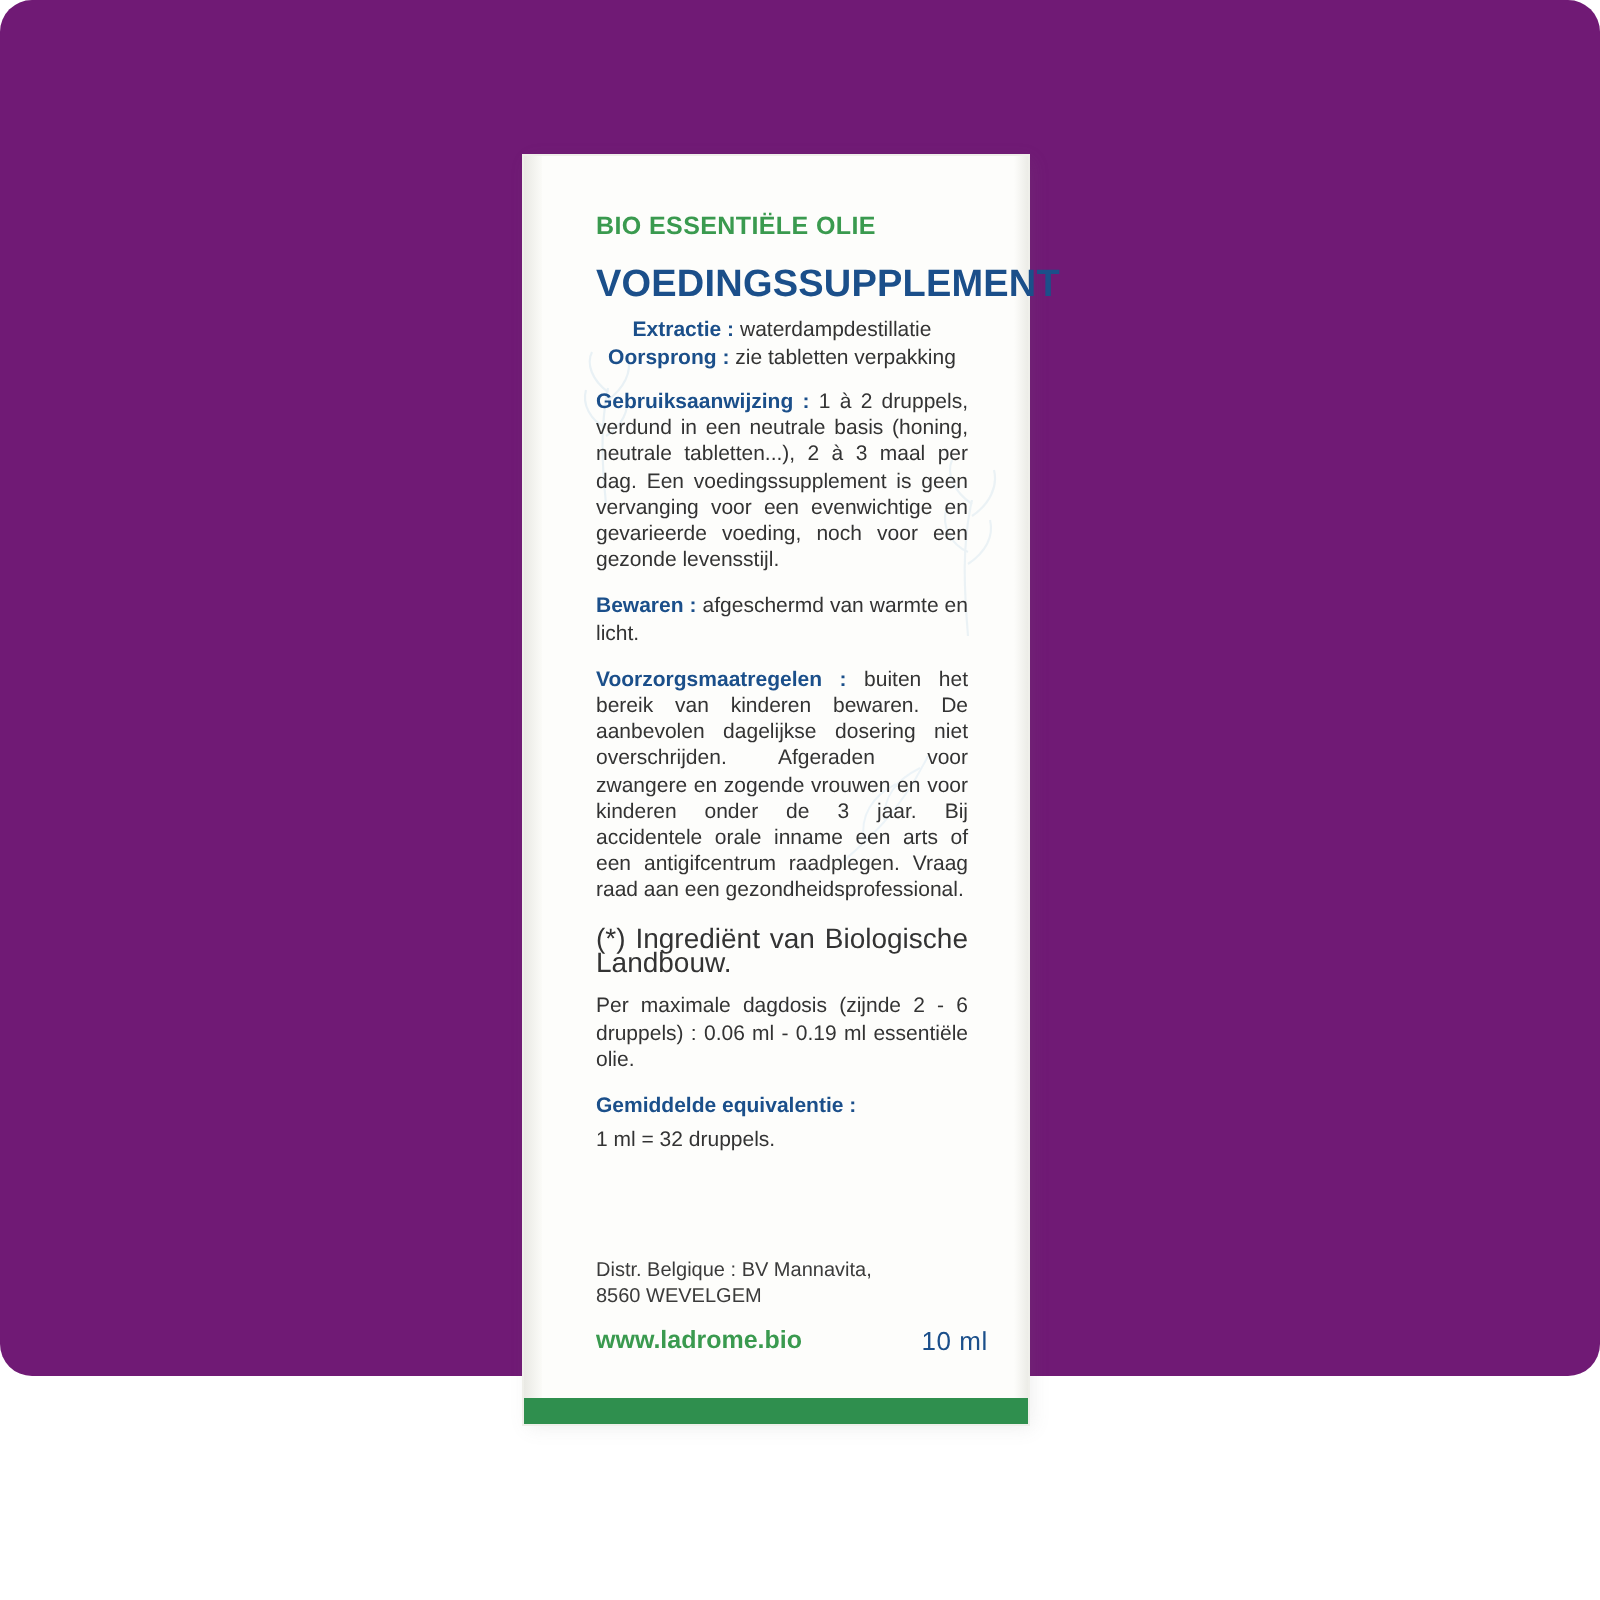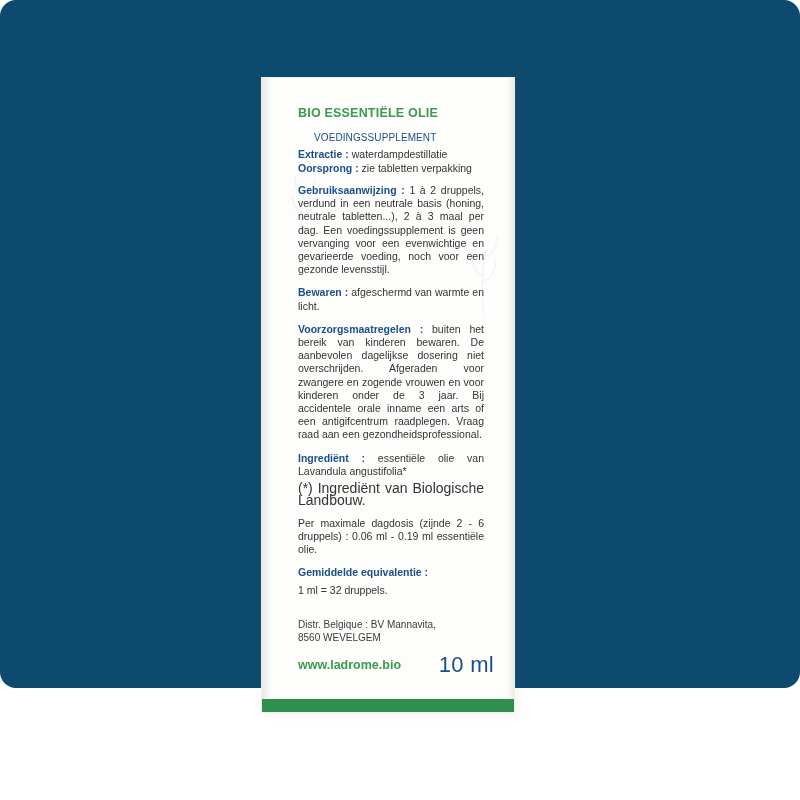--- a/index.html
+++ b/index.html
@@ -10,21 +10,21 @@
     width: 800px;
     height: 800px;
     background: #ffffff;
     font-family: "Liberation Sans", sans-serif;
     overflow: hidden;
   }
   .scene {
     position: relative;
     width: 800px;
     height: 688px;
-    background: #0c4a6e;
+    background: #701a75;
     border-radius: 16px;
   }
   
   .box {
     position: absolute;
     left: 262px;
     top: 78px;
     width: 252px;
     height: 634px;
     background: #fdfdfb;
@@ -71,30 +71,31 @@
   }
   .h-green {
     color: #3a9a4f;
     font-weight: bold;
     font-size: 12.5px;
     letter-spacing: 0.2px;
     margin: 0 0 12px 0;
   }
   .h-blue {
     color: #1b4f8a;
-    font-weight: normal;
-    font-size: 10px;
+    font-weight: bold;
+    font-size: 19px;
     letter-spacing: 0.1px;
-    margin: 0 0 5px 16px;
+    margin: 0 0 5px 0;
   }
   .line {
     font-size: 10.5px;
     line-height: 13px;
     color: #333;
     margin: 0 0 1px 0;
+    text-align: center;
   }
   .lbl {
     color: #1b4f8a;
     font-weight: bold;
   }
   .para {
     font-size: 10.5px;
     line-height: 13.2px;
     text-align: justify;
     color: #333;
@@ -117,32 +118,32 @@
     width: 200px;
   }
   .distrib {
     font-size: 10px;
     line-height: 12.5px;
     color: #3b3b3b;
     margin: 0 0 8px 0;
   }
   .bottom-row {
     display: flex;
-    align-items: center;
+    align-items: flex-start;
     justify-content: space-between;
     gap: 28px;
   }
   .site {
     color: #3a9a4f;
     font-weight: bold;
     font-size: 12.5px;
   }
   .volume {
     color: #1b4f8a;
-    font-size: 22px;
+    font-size: 13px;
     font-weight: normal;
     letter-spacing: 0.3px;
     padding-right: 4px;
   }
 </style>
 </head>
 <body>
 
 <div class="scene">
 
@@ -205,24 +206,20 @@
       <div class="para">
         <span class="lbl">Bewaren :</span>
         <span>afgeschermd van warmte en licht.</span>
       </div>
 
       <div class="para">
         <span class="lbl">Voorzorgsmaatregelen :</span>
         <span>buiten het bereik van kinderen bewaren. De aanbevolen dagelijkse dosering niet overschrijden. Afgeraden voor zwangere en zogende vrouwen en voor kinderen onder de 3 jaar. Bij accidentele orale inname een arts of een antigifcentrum raadplegen. Vraag raad aan een gezondheidsprofessional.</span>
       </div>
 
-      <div class="para para-tight">
-        <span class="lbl">Ingrediënt :</span>
-        <span>essentiële olie van Lavandula angustifolia*</span>
-      </div>
 
       <div class="para small">(*) Ingrediënt van Biologische Landbouw.</div>
 
       <div class="para">Per maximale dagdosis (zijnde 2 - 6 druppels) : 0.06 ml - 0.19 ml essentiële olie.</div>
 
       <div class="para para-tight">
         <span class="lbl">Gemiddelde equivalentie :</span>
       </div>
       <div class="para">1 ml = 32 druppels.</div>
 

